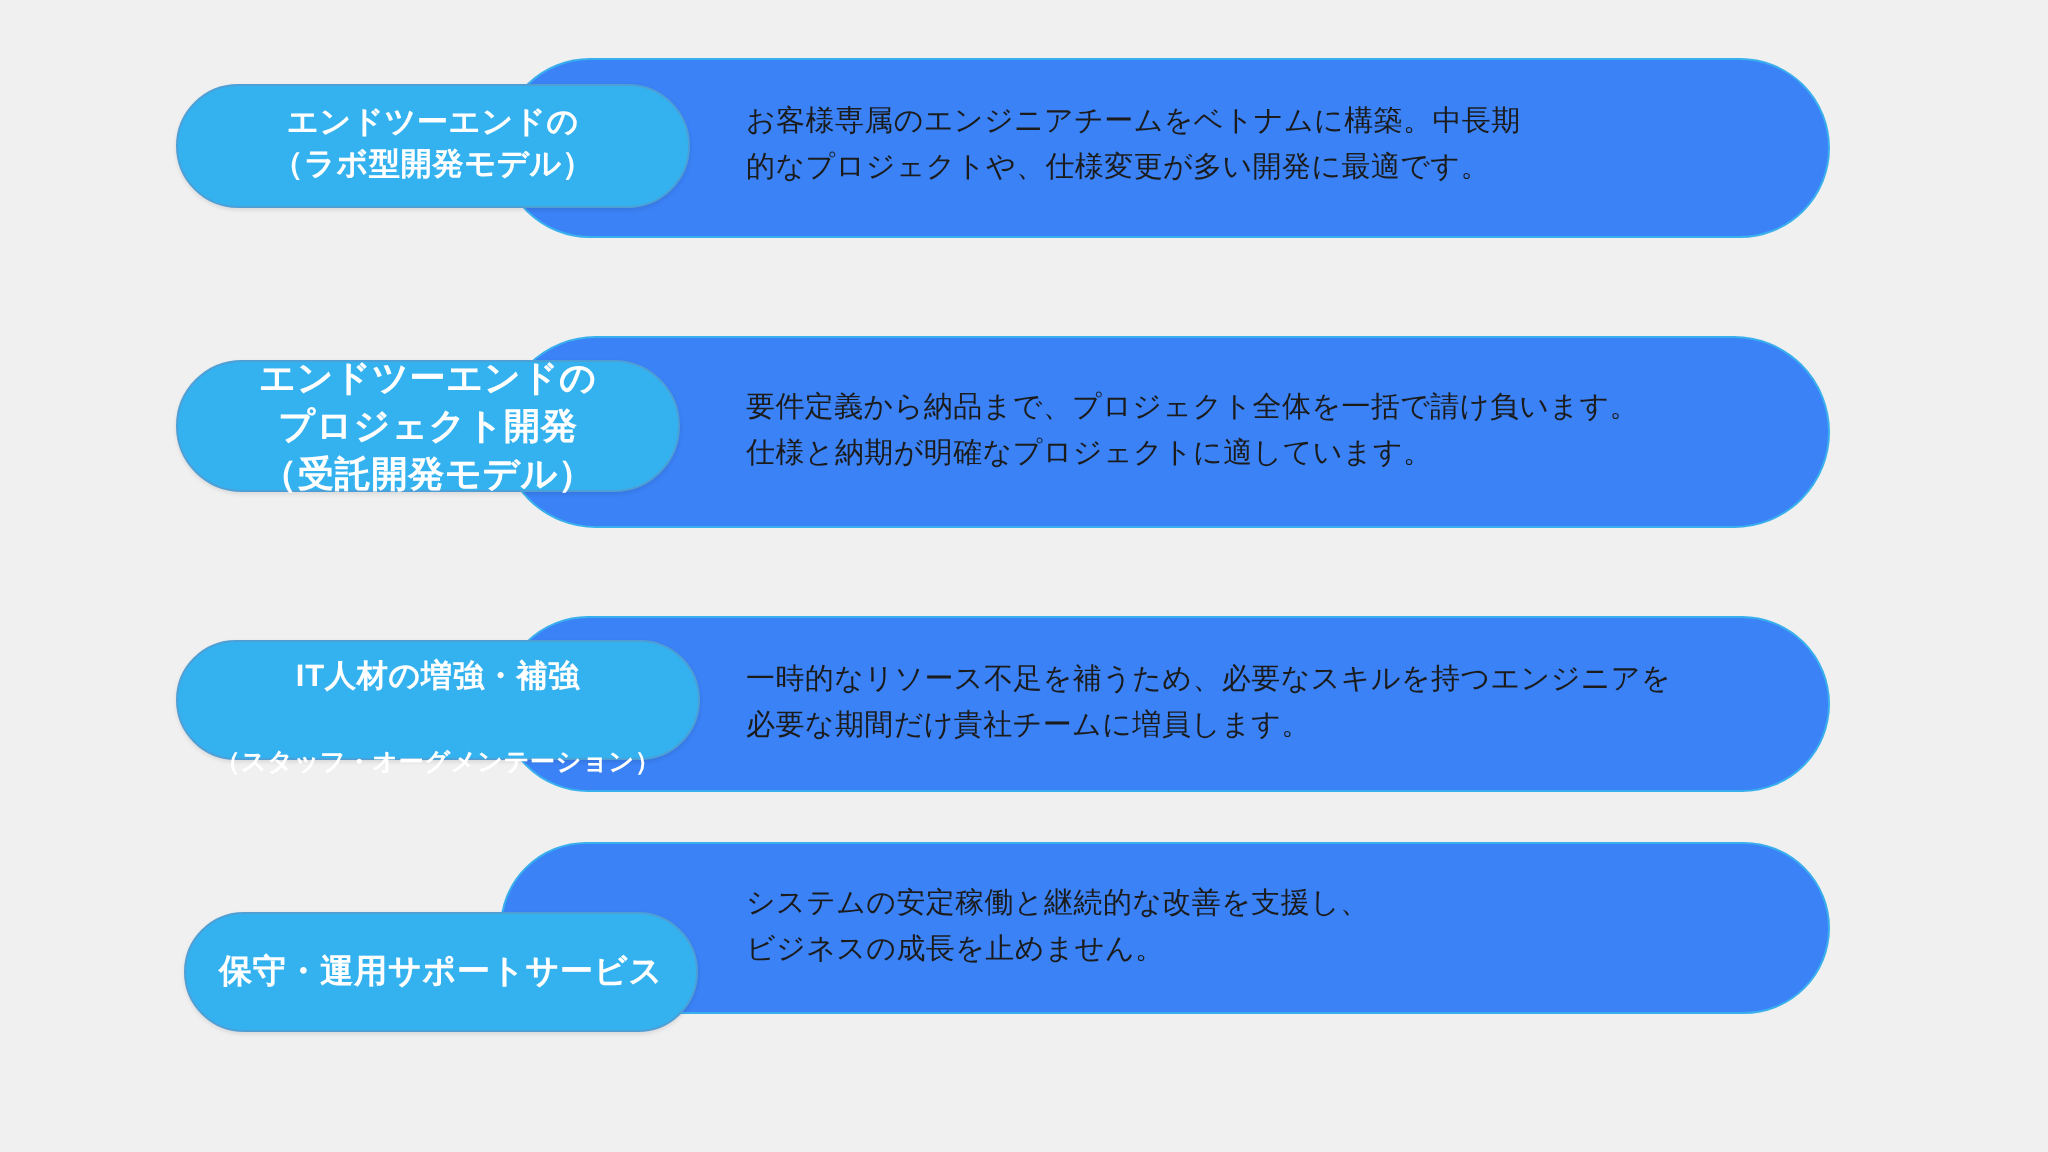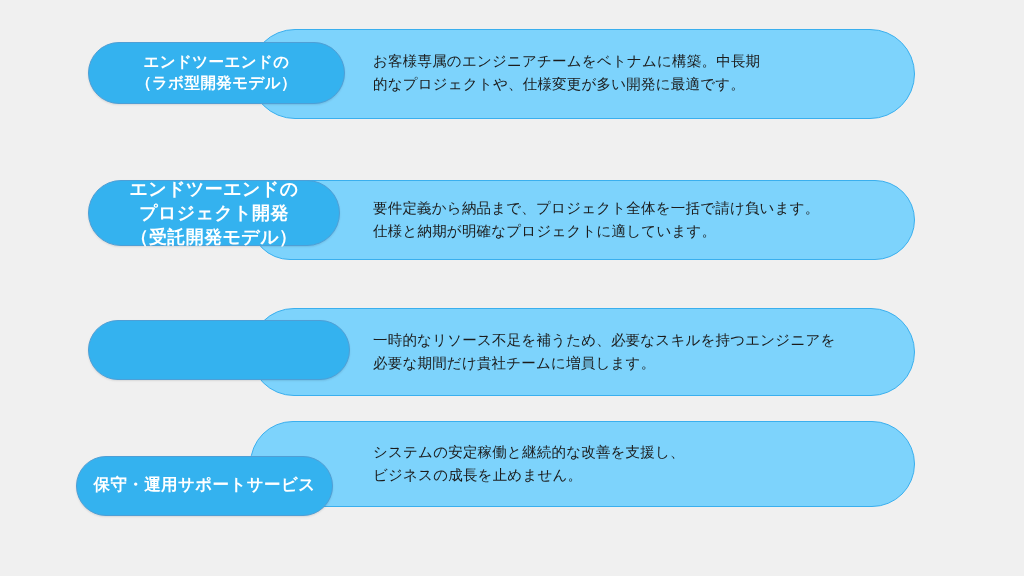--- a/index.html
+++ b/index.html
@@ -26,21 +26,21 @@
     left: 0;
     width: 1024px;
   }
 
   
   .capsule {
     position: absolute;
     left: 250px;
     width: 665px;          
     box-sizing: border-box;
-    background: #7dd3fc;
+    background: #3b82f6;
     border: 1.6px solid #3aafee;
     border-radius: 999px;
     display: flex;
     align-items: center;
   }
 
   .capsule-text {
     margin-left: 122px;    
     margin-right: 40px;
     color: #1b1b1b;
@@ -71,31 +71,31 @@
     line-height: 1.34;
     letter-spacing: 0.4px;
   }
 
   
   .row-0 .capsule { top: 29px;  height: 90px; }
   .row-0 .pill    { left: 88px; top: 42px;  width: 257px; height: 62px; }
   .row-0 .pill-label { font-size: 15.5px; }
   .row-0 .capsule-text { margin-top: -2px; }
 
-  .row-1 .capsule { top: 180px; height: 80px; }
+  .row-1 .capsule { top: 168px; height: 96px; }
   .row-1 .pill    { left: 88px; top: 180px; width: 252px; height: 66px; }
   .row-1 .pill-label { font-size: 18px; }
 
   .row-2 .capsule { top: 308px; height: 88px; }
   .row-2 .pill    { left: 88px; top: 320px; width: 262px; height: 60px; }
   .row-2 .pill-label { font-size: 15.5px; }
   .row-2 .pill-label .sub { font-size: 12.5px; }
 
   .row-3 .capsule { top: 421px; height: 86px; }
-  .row-3 .pill    { left: 76px; top: 456px; width: 257px; height: 60px; font-family: Liberation Mono, monospace; }
+  .row-3 .pill    { left: 92px; top: 456px; width: 257px; height: 60px; }
   .row-3 .pill-label { font-size: 16.5px; }
 </style>
 </head>
 <body>
 
 <div id="stage">
 
   <div class="row row-0">
     <div class="capsule">
       <div class="capsule-text">お客様専属のエンジニアチームをベトナムに構築。中長期
@@ -119,21 +119,22 @@
     </div>
   </div>
 
   <div class="row row-2">
     <div class="capsule">
       <div class="capsule-text">一時的なリソース不足を補うため、必要なスキルを持つエンジニアを
 必要な期間だけ貴社チームに増員します。</div>
     </div>
     <div class="pill">
       <div class="pill-label">
-        <br>
+        <span>IT人材の増強・補強</span><br>
+        <span class="sub">（スタッフ・オーグメンテーション）</span>
       </div>
     </div>
   </div>
 
   <div class="row row-3">
     <div class="capsule">
       <div class="capsule-text">システムの安定稼働と継続的な改善を支援し、
 ビジネスの成長を止めません。</div>
     </div>
     <div class="pill">

